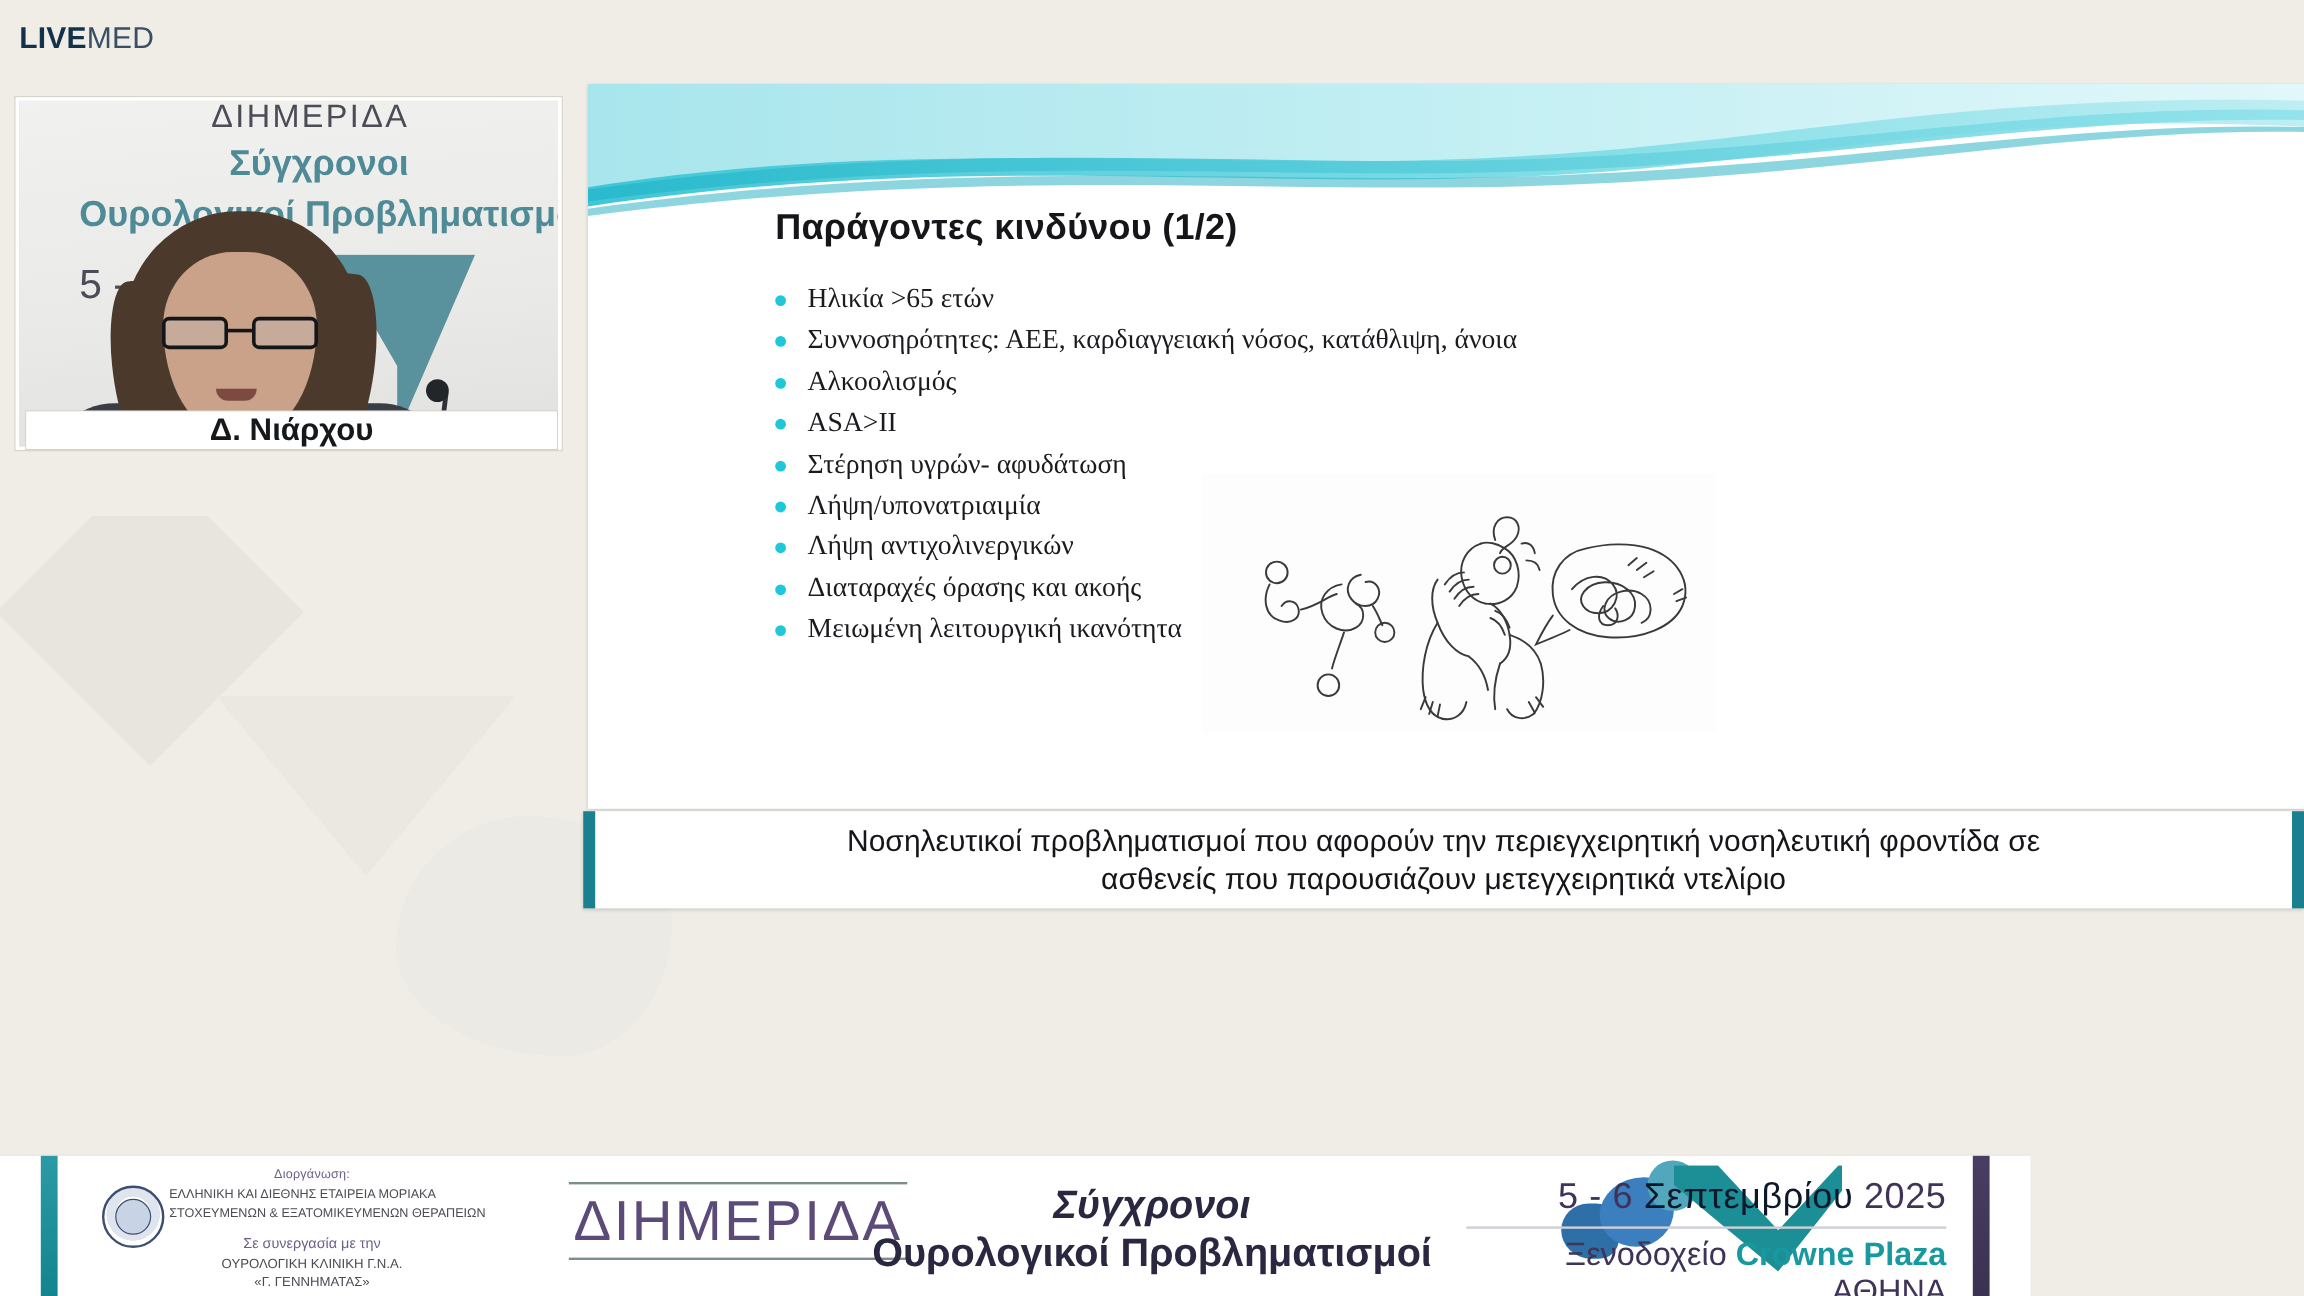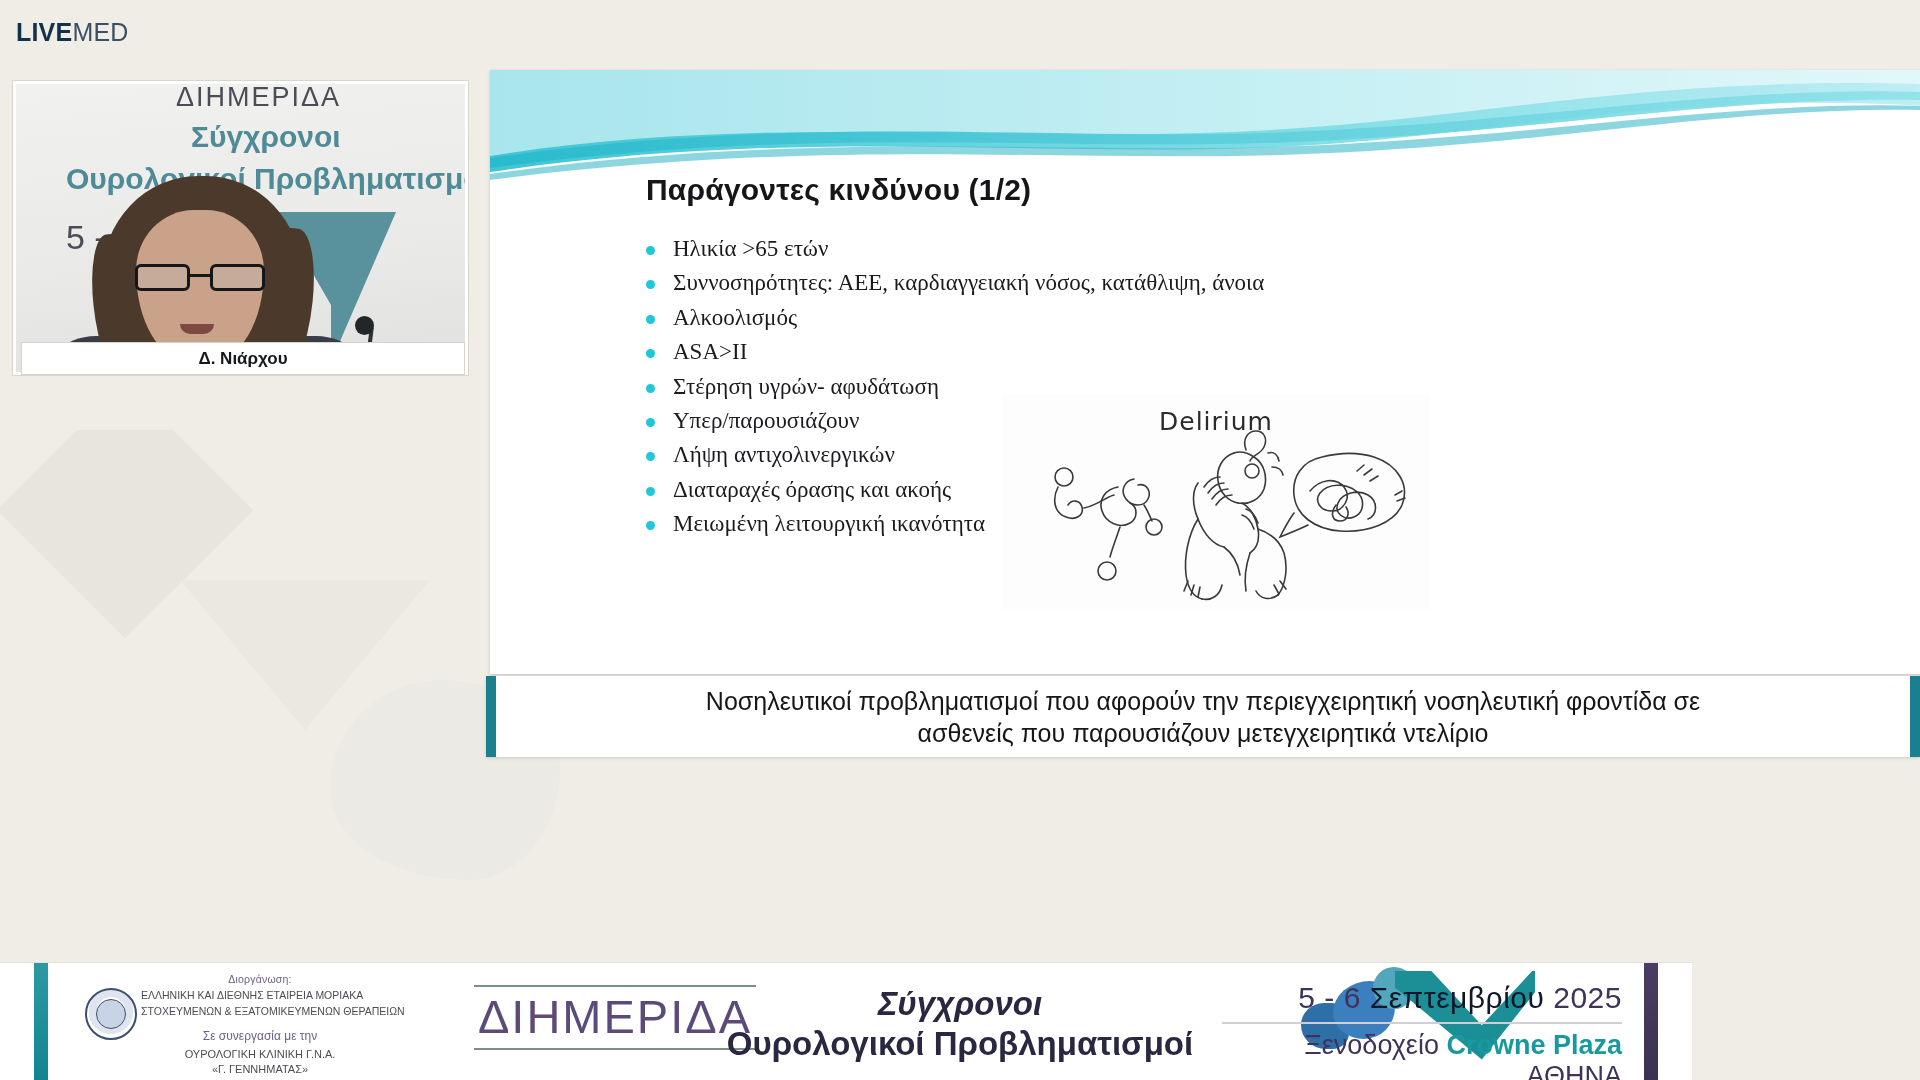--- a/index.html
+++ b/index.html
@@ -73,21 +73,21 @@
                background:#7d4a42; border-radius:0 0 16px 16px; }
   .shoulders { position:absolute; left:20px; top:252px; width:340px; height:60px;
                background:#3a3d45; border-radius:60px 60px 0 0; }
   .laptop    { position:absolute; left:74px; top:262px; width:240px; height:40px;
                background:#1b1d21; border-radius:3px; }
 
   
   .nameplate { position:absolute; left:22px; top:343px; width:442px; height:31px;
                background:#ffffff; border:3px solid #ffffff; box-shadow:0 0 0 1px #d6d3cb;
                display:flex; align-items:center; justify-content:center; }
-  .nameplate span { font-size:17px; font-weight:bold; color:#16191c; }
+  .nameplate span { font-size:26px; font-weight:bold; color:#16191c; }
 
   
   .slide { position:absolute; left:490px; top:70px; width:1434px; height:604px;
            background:#ffffff; box-shadow:0 1px 3px rgba(0,0,0,.18); overflow:hidden; }
   .slide-waves { position:absolute; left:0; top:0; width:1434px; height:115px; }
   .slide-body  { position:absolute; left:0; top:0; width:100%; height:100%; }
 
   .slide-title { position:absolute; left:156px; top:103px; font-size:30px;
                  font-weight:bold; color:#16161a; letter-spacing:.2px; }
 
@@ -249,38 +249,37 @@
       <div class="bullet">
         <span class="dot"></span>
         <span class="txt">ASA&gt;II</span>
       </div>
       <div class="bullet">
         <span class="dot"></span>
         <span class="txt">Στέρηση υγρών- αφυδάτωση</span>
       </div>
       <div class="bullet">
         <span class="dot"></span>
-        <span class="txt">Υπερ/παρουσιάζουν</span>
+        <span class="txt">Λήψη/υπονατριαιμία</span>
       </div>
       <div class="bullet">
         <span class="dot"></span>
         <span class="txt">Λήψη αντιχολινεργικών</span>
       </div>
       <div class="bullet">
         <span class="dot"></span>
         <span class="txt">Διαταραχές όρασης και ακοής</span>
       </div>
       <div class="bullet">
         <span class="dot"></span>
         <span class="txt">Μειωμένη λειτουργική ικανότητα</span>
       </div>
     </div>
 
     <div class="delirium-img">
-      <div class="delirium-cap">Delirium</div>
       <svg viewBox="0 0 428 215" width="428" height="215">
         <g fill="none" stroke="#3a3a3a" stroke-width="1.6" stroke-linecap="round">
 
           <circle cx="62" cy="82" r="9"></circle>
           <path d="M56,92 C50,104 52,118 64,122 C74,126 82,120 80,112 C78,105 70,104 66,110"></path>
           <path d="M82,113 C96,110 104,102 112,100"></path>
           <path d="M116,92 C104,94 96,104 100,116 C104,128 118,134 128,128 C136,123 136,112 128,108"></path>
           <path d="M118,132 C114,144 110,154 108,162"></path>
           <circle cx="105" cy="176" r="9"></circle>
           <path d="M132,84 C122,86 118,96 124,104 C130,112 142,112 146,104 C150,96 144,88 136,90"></path>

